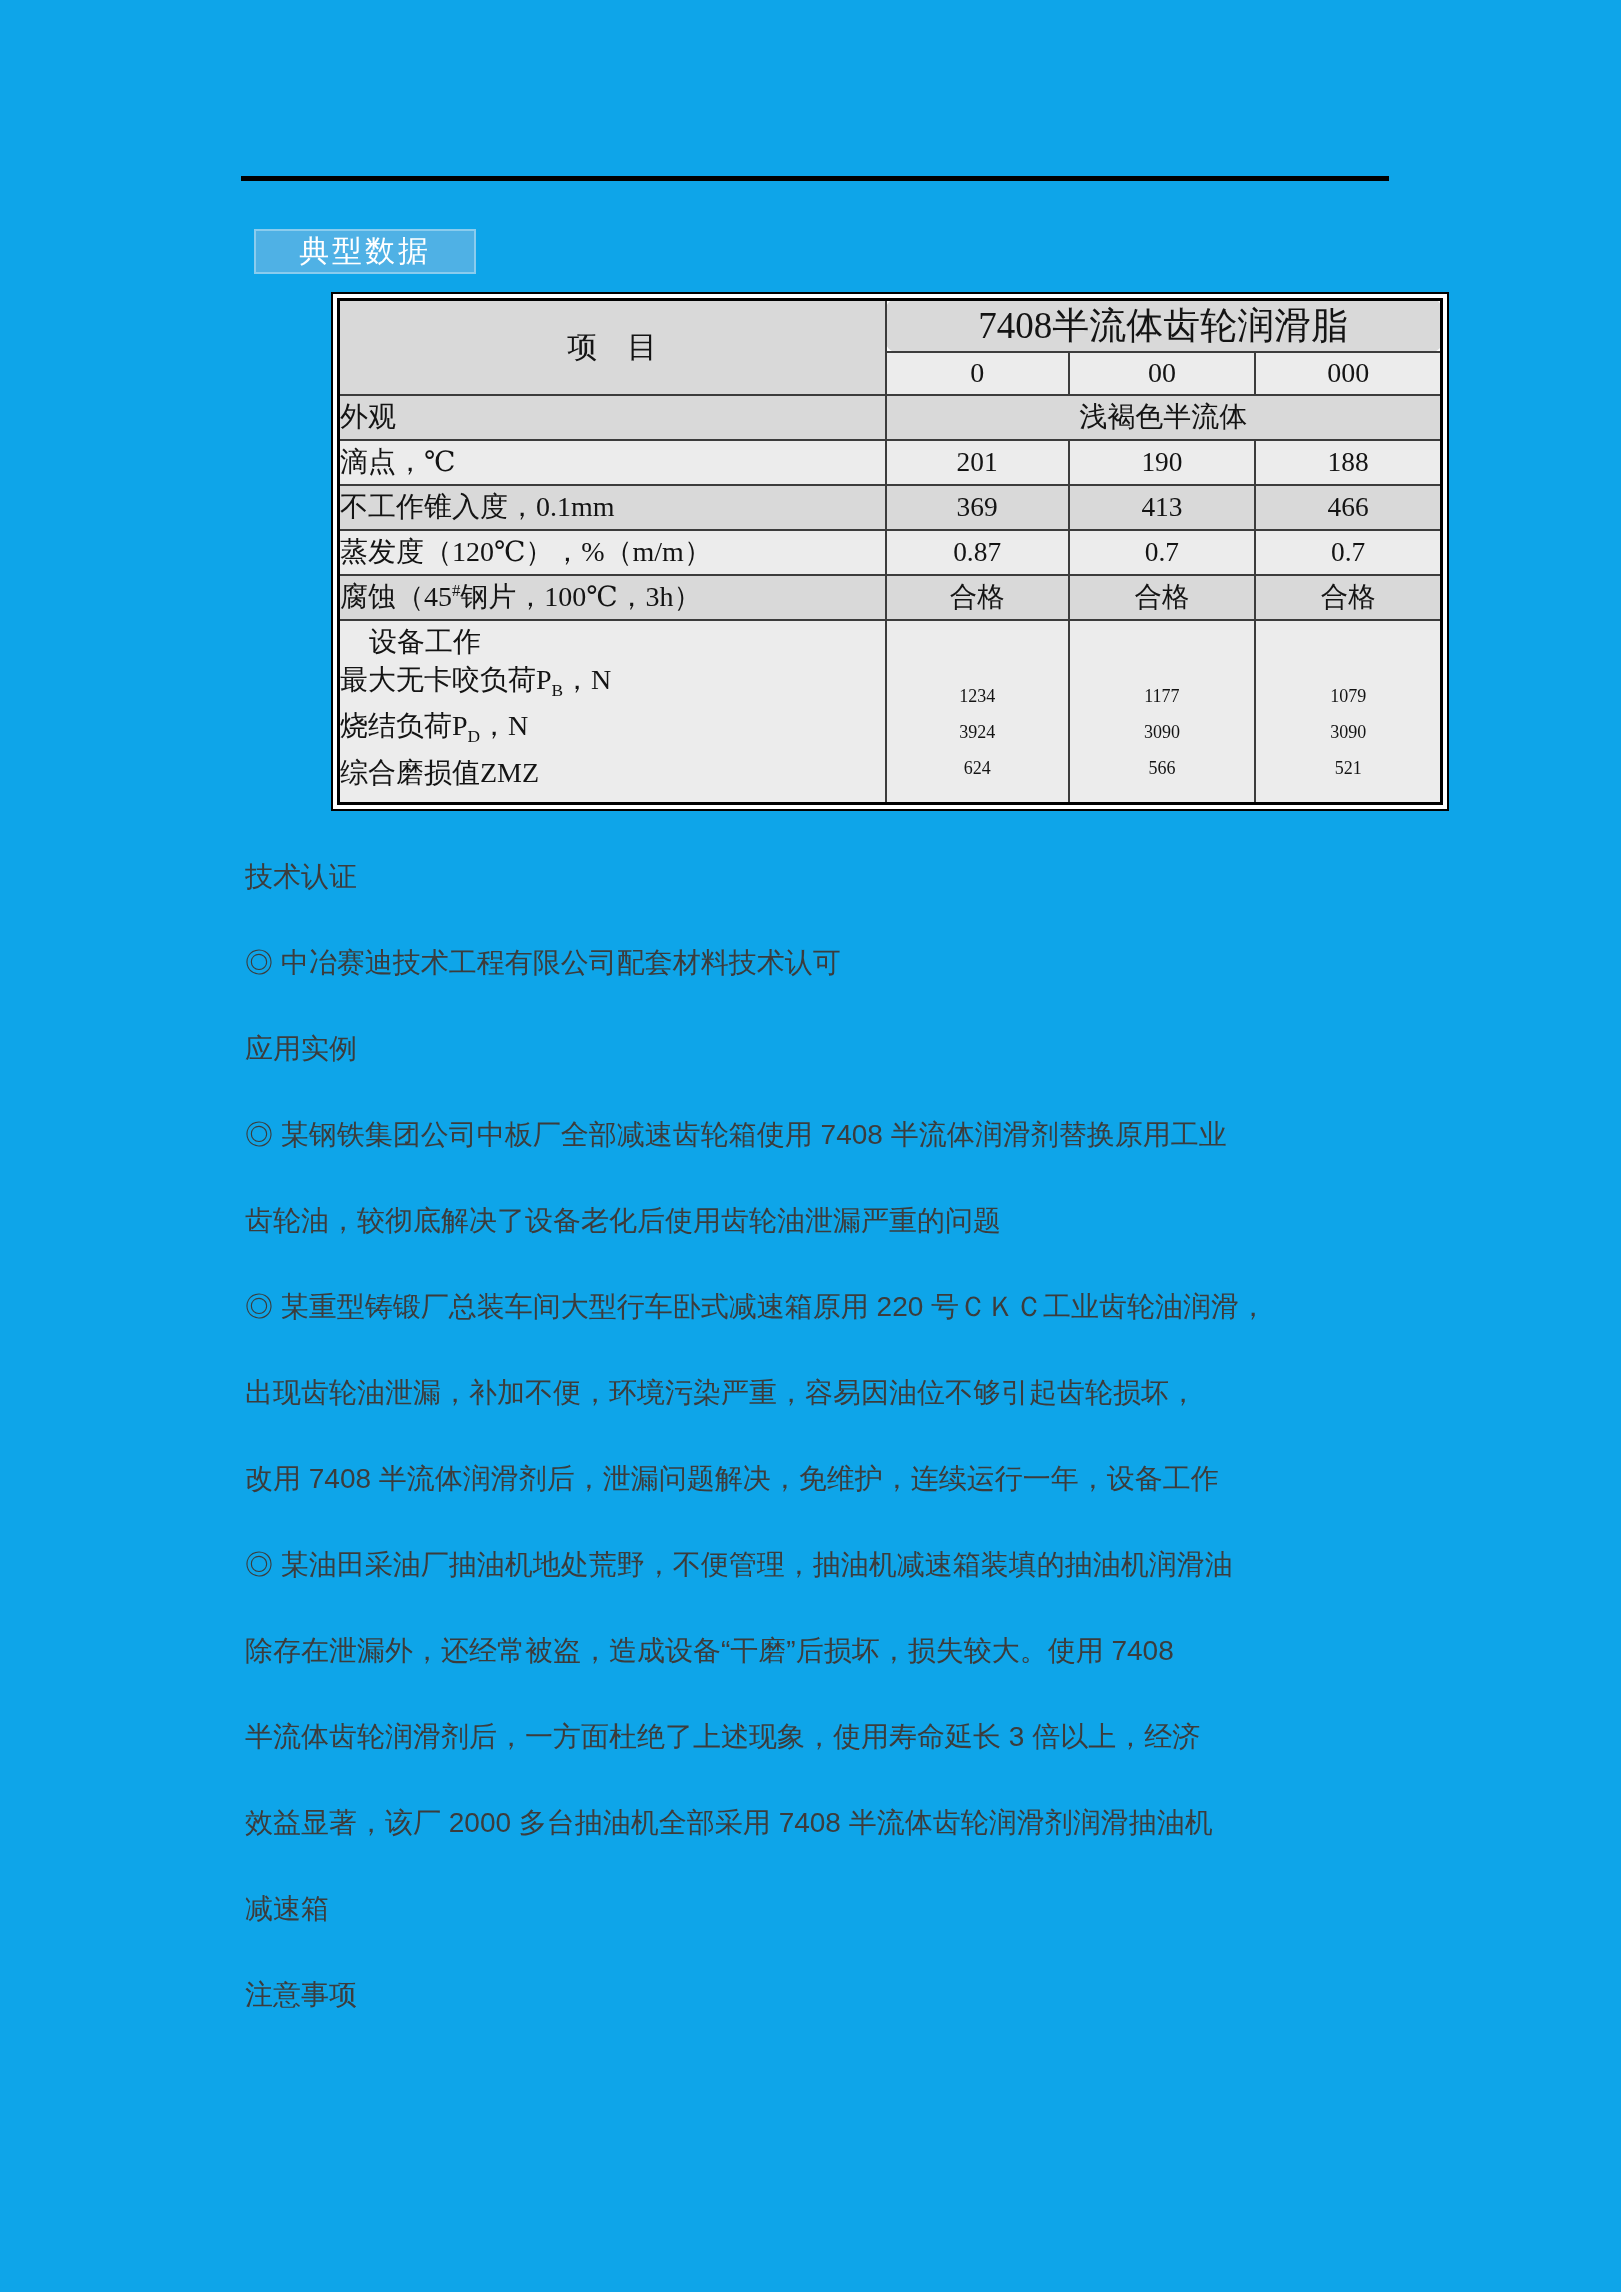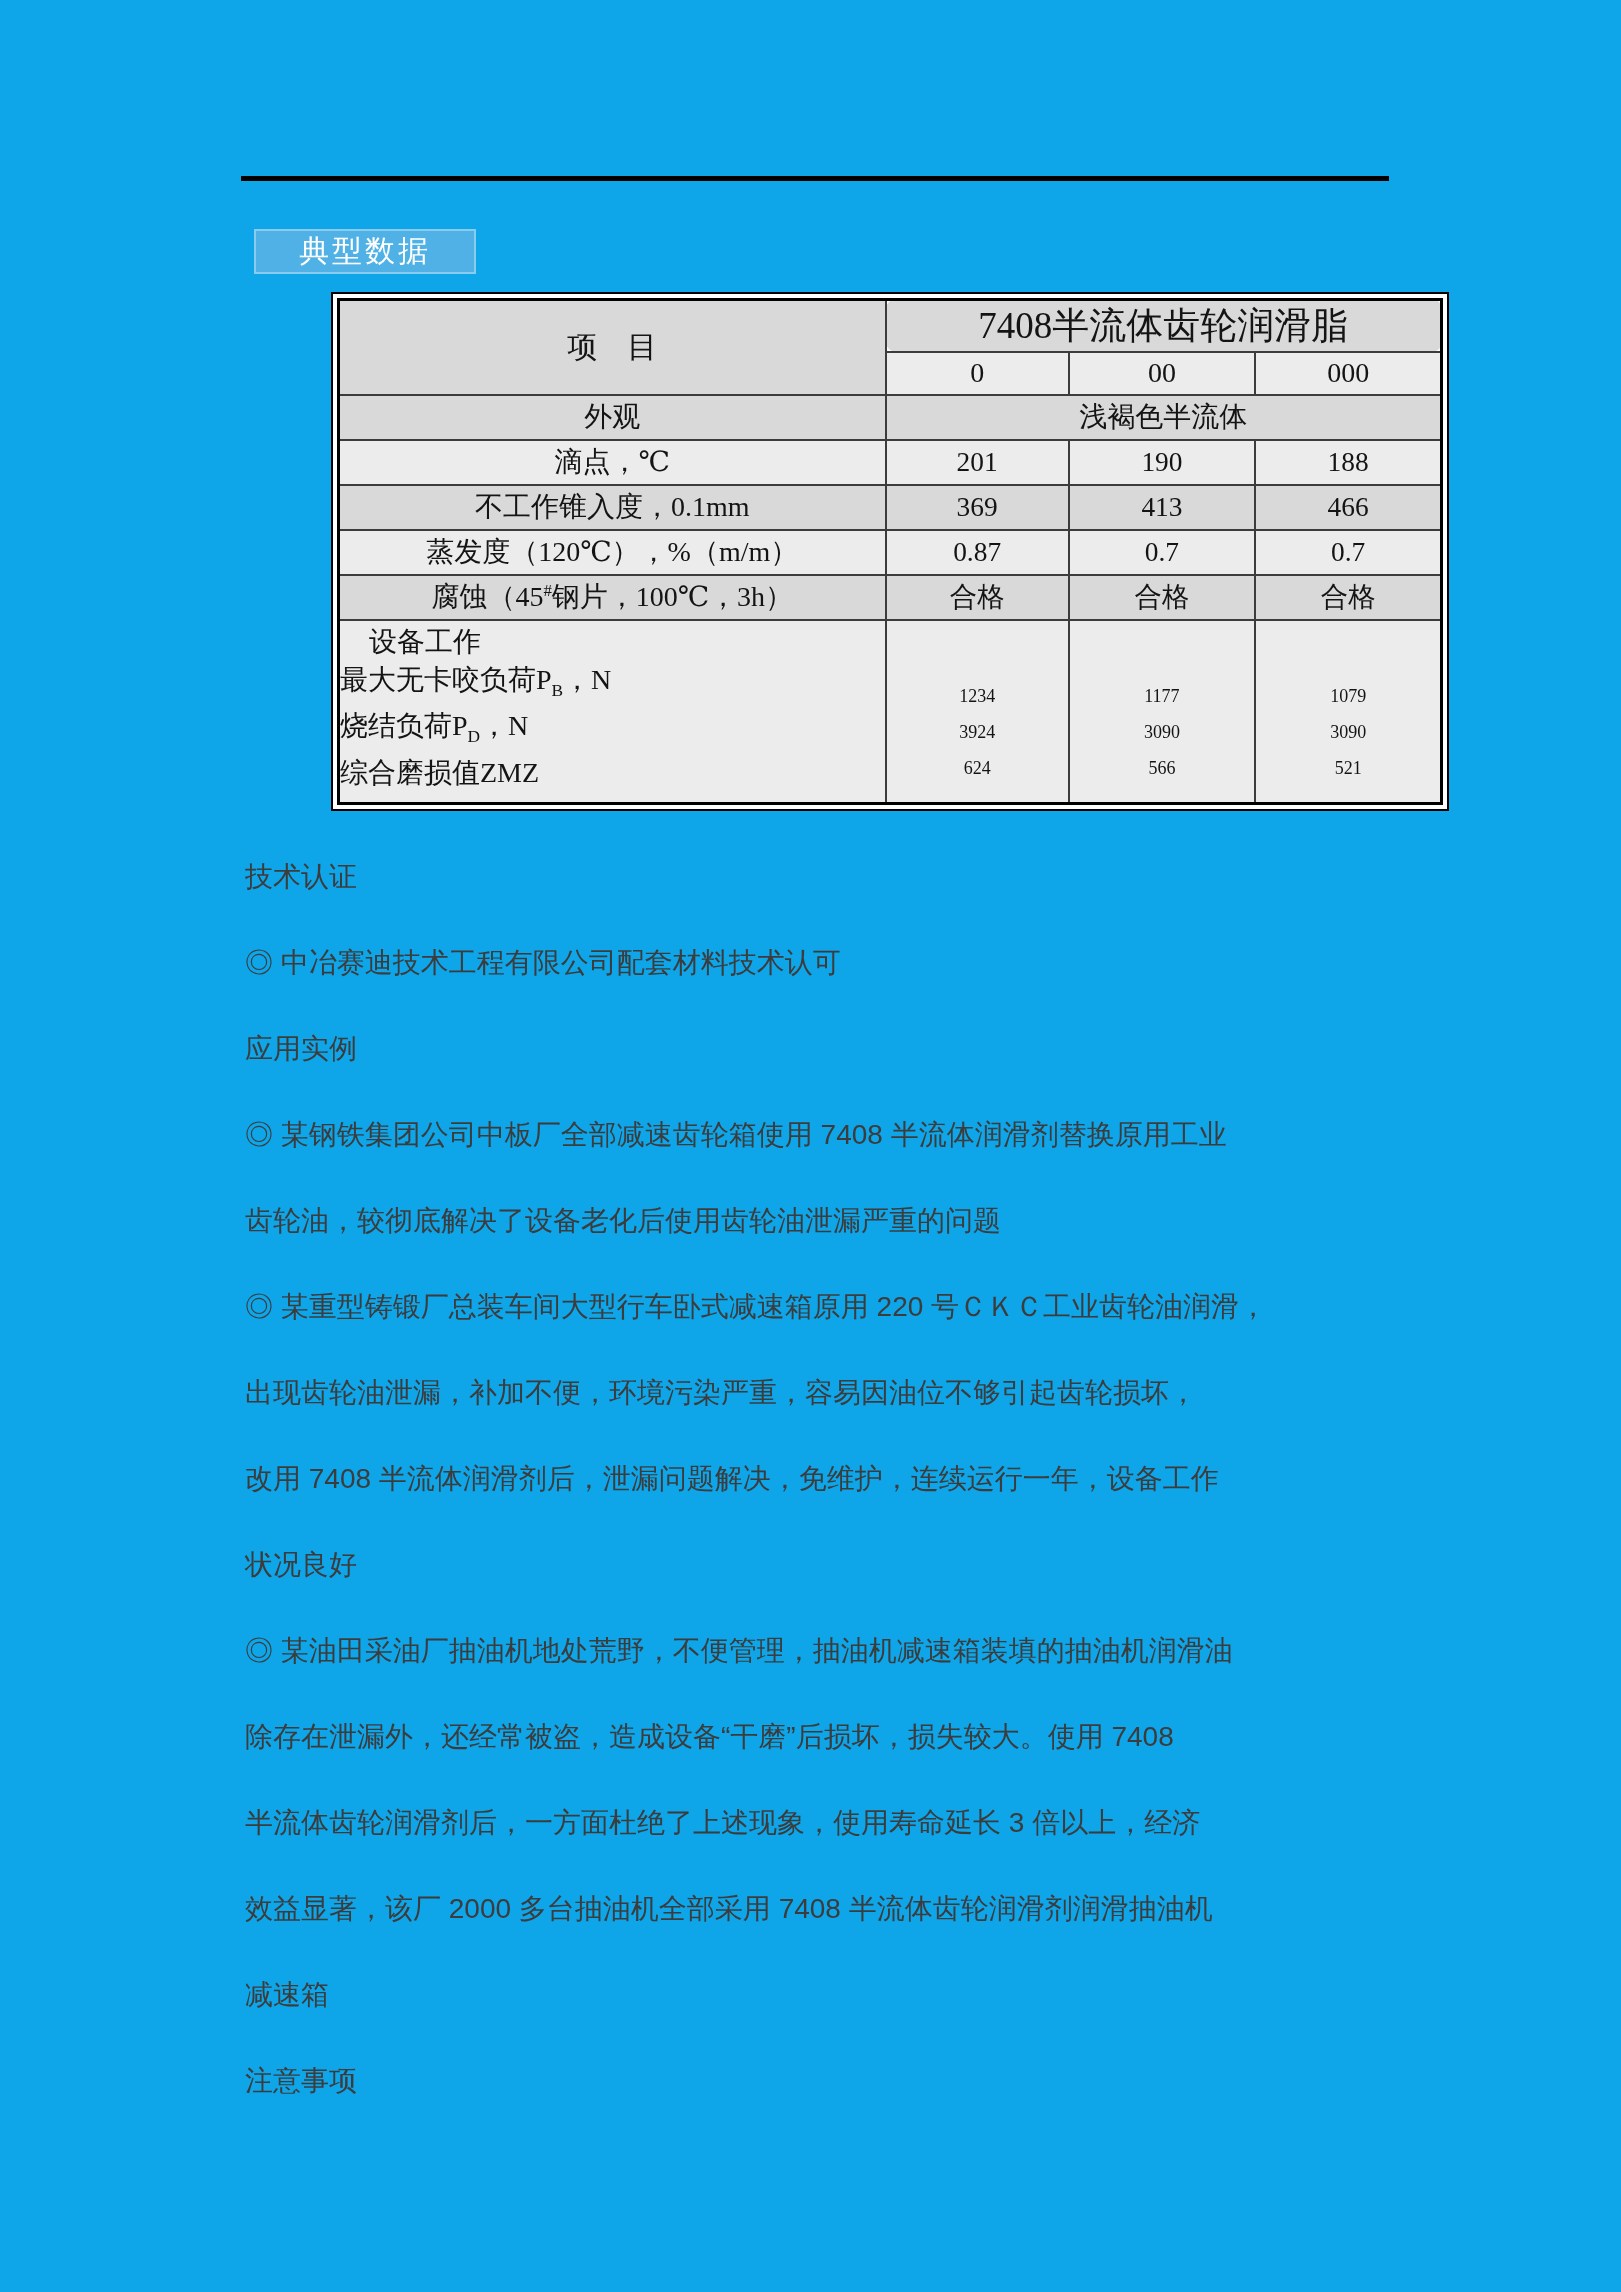--- a/index.html
+++ b/index.html
@@ -30,21 +30,21 @@
     border:3.9px solid #000000;
     font-family:"Liberation Serif","DejaVu Serif",serif; color:#141414;
   }
   table.spec td {
     border:2px solid #3c3c3c; border-top-width:2.9px; border-bottom-width:2.9px;
     padding:0; vertical-align:middle;
   }
   .shade-g { background:#d9d9d9; }
   .shade-l { background:#ececec; }
   .cell-c { text-align:center; }
-  .item-label { padding-left:29px; font-size:28px;text-align:center; }
+  .item-label { padding-left:29px; font-size:28px; }
   .num { font-size:27.4px; }
   .hdr-item { font-size:30px; text-align:center; }
   .hdr-product { font-size:37px; text-align:center;border-radius:10px; }
   .hdr-grade { font-size:28px; text-align:center; height:41px; }
   td.row-h { height:43px; }
   sup.mark { font-size:0.6em; vertical-align:super; }
   sub.mark { font-size:0.62em; vertical-align:sub; }
 
   
   .load-left { padding:7.8px 0 9.8px 0; font-size:28px; }
@@ -156,21 +156,20 @@
 
   <div class="body-text">
     <div class="line">技术认证</div>
     <div class="line">◎ 中冶赛迪技术工程有限公司配套材料技术认可</div>
     <div class="line">应用实例</div>
     <div class="line">◎ 某钢铁集团公司中板厂全部减速齿轮箱使用 7408 半流体润滑剂替换原用工业</div>
     <div class="line">齿轮油，较彻底解决了设备老化后使用齿轮油泄漏严重的问题</div>
     <div class="line">◎ 某重型铸锻厂总装车间大型行车卧式减速箱原用 220 号ＣＫＣ工业齿轮油润滑，</div>
     <div class="line">出现齿轮油泄漏，补加不便，环境污染严重，容易因油位不够引起齿轮损坏，</div>
     <div class="line">改用 7408 半流体润滑剂后，泄漏问题解决，免维护，连续运行一年，设备工作</div>
-    <div class="line">状况良好</div>
     <div class="line">◎ 某油田采油厂抽油机地处荒野，不便管理，抽油机减速箱装填的抽油机润滑油</div>
     <div class="line">除存在泄漏外，还经常被盗，造成设备“干磨”后损坏，损失较大。使用 7408</div>
     <div class="line">半流体齿轮润滑剂后，一方面杜绝了上述现象，使用寿命延长 3 倍以上，经济</div>
     <div class="line">效益显著，该厂 2000 多台抽油机全部采用 7408 半流体齿轮润滑剂润滑抽油机</div>
     <div class="line">减速箱</div>
     <div class="line">注意事项</div>
   </div>
 
 </div>
 

